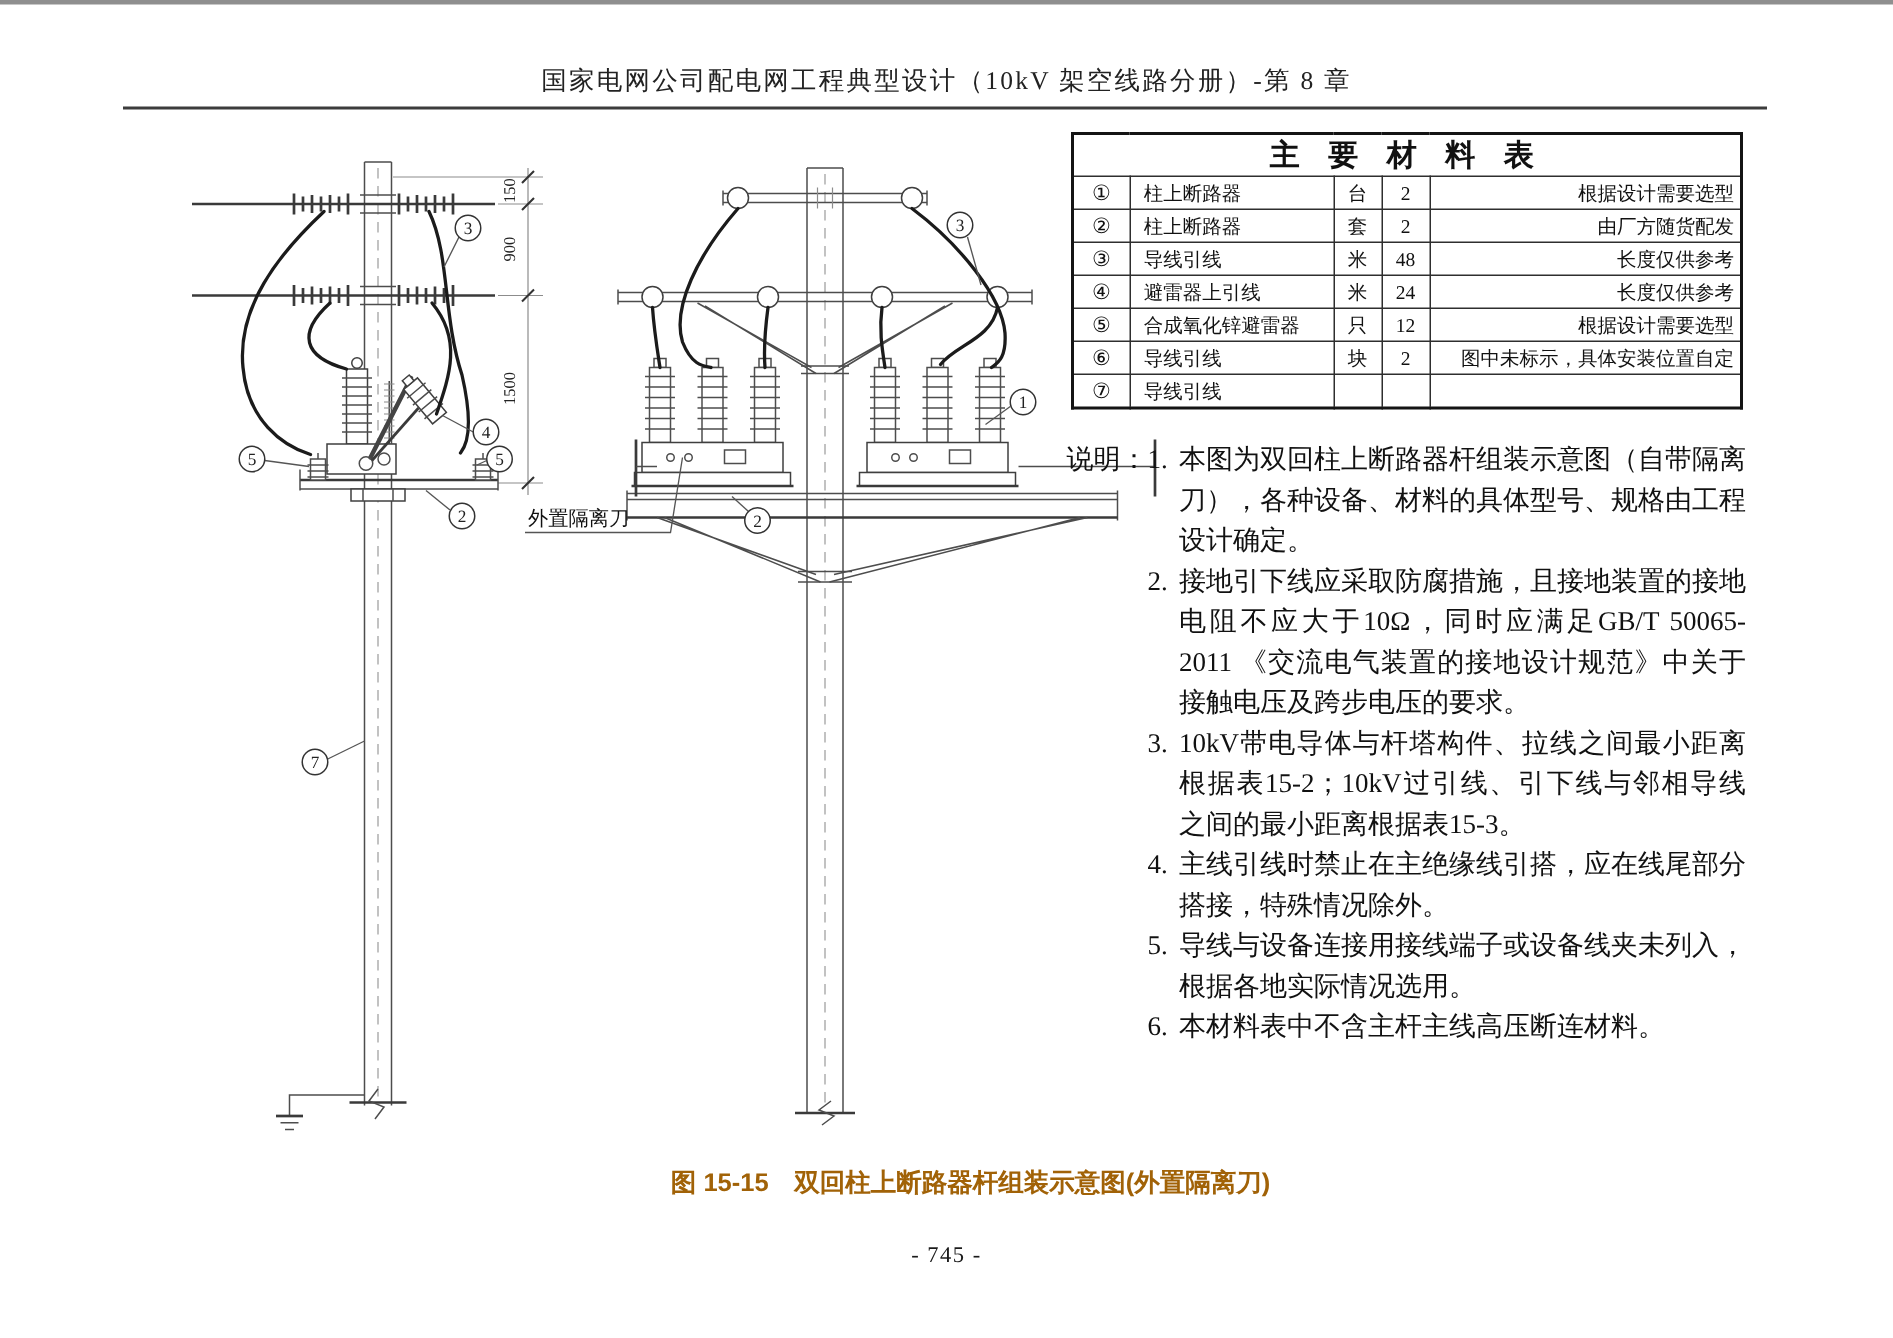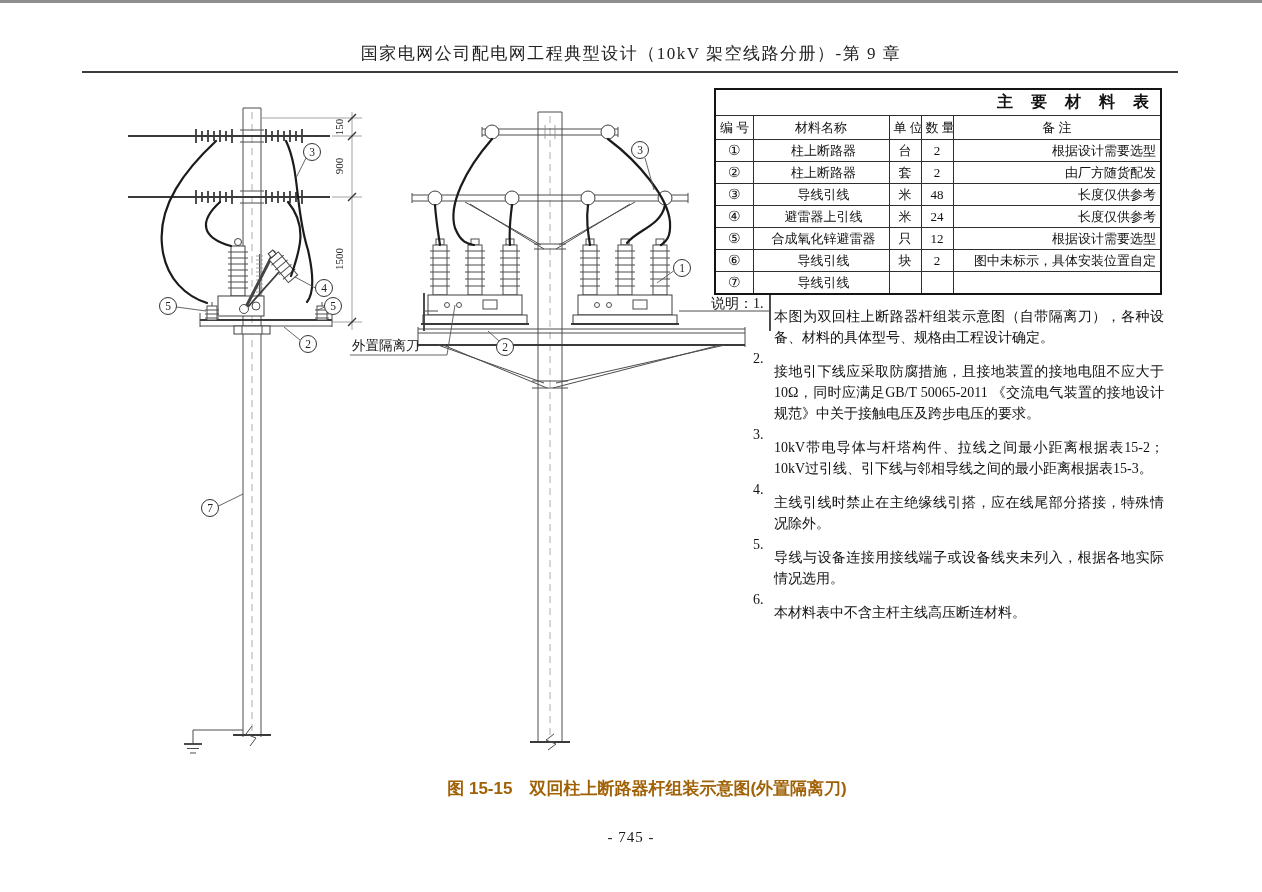--- a/index.html
+++ b/index.html
@@ -7,36 +7,36 @@
         font-family:"Liberation Serif",serif;color:#1a1a1a;}
   .top-edge{position:absolute;top:0;left:0;right:0;height:3px;background:#8f8f8f;}
   .doc-header{position:absolute;top:42px;left:0;width:100%;text-align:center;
               font-size:17px;letter-spacing:1.5px;color:#222;}
   .header-rule{position:absolute;top:71px;left:82px;width:1096px;border-top:2px solid #3c3c3c;height:0;}
 
   
   .mat-table{position:absolute;left:714px;top:88px;width:448px;border-collapse:collapse;
              border:2px solid #141414;font-size:13px;table-layout:fixed;color:#111;}
   .mat-table th,.mat-table td{border:1px solid #2e2e2e;padding:0 4px;overflow:hidden;white-space:nowrap;}
-  .mat-table .t-title{font-size:16px;font-weight:bold;letter-spacing:7px;text-align:right;height:25px;border-bottom:1px solid #2e2e2e;}
+  .mat-table .t-title{font-size:20px;font-weight:bold;letter-spacing:7px;text-align:center;height:25px;border-bottom:1px solid #2e2e2e;}
   .mat-table thead th{font-weight:normal;text-align:center;height:23px;}
   .mat-table tbody td{height:21px;}
   .mat-table tbody td.c0{text-align:center;font-size:14px;}
-  .mat-table tbody td.c1{text-align:center;padding-left:9px;}
+  .mat-table tbody td.c1{text-align:left;padding-left:9px;}
   .mat-table tbody td.c2,.mat-table tbody td.c3{text-align:center;}
   .mat-table tbody td.c4{text-align:right;padding-left:4px;}
 
   
-  .notes{position:absolute;left:711px;top:293px;width:453px;font-size:14px;line-height:1.5;color:#111;}
+  .notes{position:absolute;left:711px;top:293px;width:453px;font-size:18px;line-height:1.5;color:#111;}
   .notes-row{display:flex;}
   .notes-label{flex:0 0 auto;white-space:nowrap;}
   .note-items{flex:1;}
   .note-item{display:flex;}
   .note-num{flex:0 0 21px;}
-  .note-text{flex:1;text-align:justify;margin-top:13px;}
+  .note-text{flex:1;text-align:justify;}
 
   .caption{position:absolute;top:777px;left:16px;width:100%;text-align:center;
            font-family:"Liberation Sans",sans-serif;font-weight:bold;font-size:17px;color:#a16207;}
   .page-num{position:absolute;top:829px;left:0;width:100%;text-align:center;font-size:15px;letter-spacing:1px;}
 
   
   .drawing{position:absolute;left:80px;top:85px;}
   .ln{stroke:#4d4d4d;stroke-width:1;fill:none;}
   .ln2{stroke:#3a3a3a;stroke-width:1.8;fill:none;}
   .lnW{stroke:#3f3f3f;stroke-width:1;fill:#fff;}
@@ -50,21 +50,21 @@
   .co-num{font-family:"Liberation Serif",serif;font-size:11.5px;fill:#222;}
   .dim-label{font-family:"Liberation Serif",serif;font-size:11px;fill:#222;}
   .cn-label{font-family:"Liberation Serif",serif;font-size:13.5px;fill:#111;}
 </style>
 </head>
 <body>
 
 <div class="page">
   <div class="top-edge"></div>
 
-  <div class="doc-header">国家电网公司配电网工程典型设计（10kV 架空线路分册）-第 9 章</div>
+  <div class="doc-header">国家电网公司配电网工程典型设计（10kV 架空线路分册）-第 8 章</div>
   <div class="header-rule"></div>
 
   <svg class="drawing" width="705" height="695" viewBox="80 85 705 695" xmlns="http://www.w3.org/2000/svg">
     <defs>
       <g id="discs">
         <line x1="0" y1="-7" x2="0" y2="7"></line>
           <line x1="6" y1="-5" x2="6" y2="5"></line>
         <line x1="12" y1="-6" x2="12" y2="6"></line>
           <line x1="18" y1="-5" x2="18" y2="5"></line>
         <line x1="24" y1="-6" x2="24" y2="6"></line>
@@ -273,27 +273,20 @@
         <col style="width:38px">
         <col style="width:136px">
         <col style="width:32px">
         <col style="width:32px">
         <col style="width:208px">
       </colgroup>
     <thead>
       <tr>
         <th class="t-title" colspan="5">主 要 材 料 表</th>
       </tr>
-      <tr>
-        <th>编 号</th>
-        <th>材料名称</th>
-        <th>单 位</th>
-        <th>数 量</th>
-        <th>备  注</th>
-      </tr>
     </thead>
     <tbody>
         <tr>
           <td class="c0">①</td>
           <td class="c1">柱上断路器</td>
           <td class="c2">台</td>
           <td class="c3">2</td>
           <td class="c4">根据设计需要选型</td>
         </tr>
         <tr>

